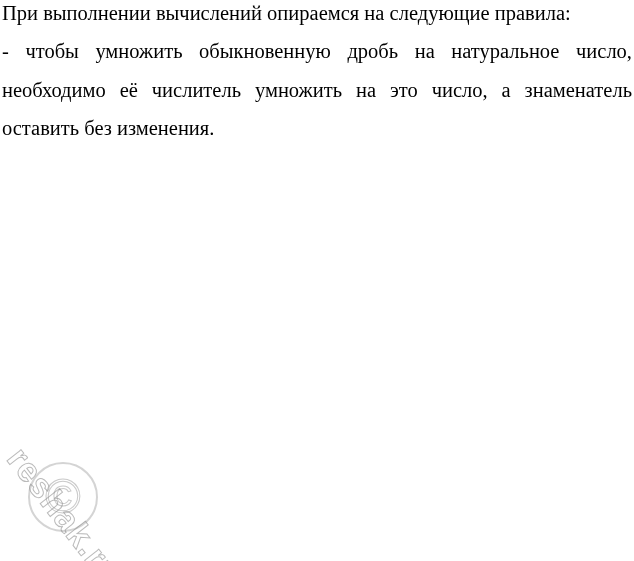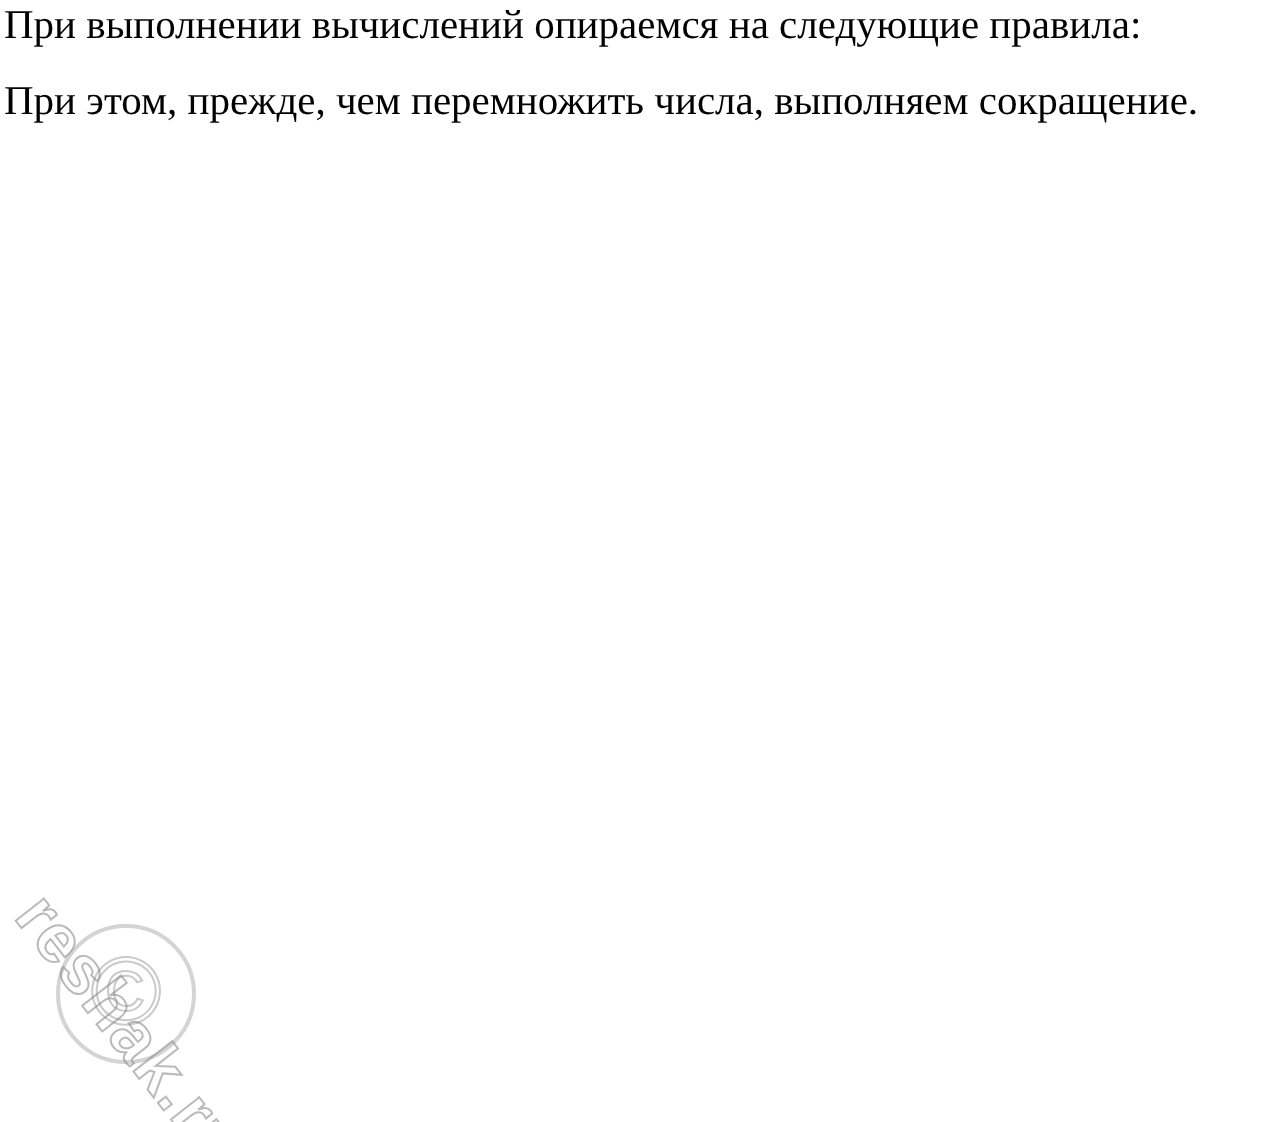--- a/index.html
+++ b/index.html
@@ -25,19 +25,19 @@
     border: 2px solid rgba(160,160,160,0.45); border-radius: 50%;
     font-size: 48px; line-height: 66px; text-align: center; color: transparent;
     -webkit-text-stroke: 1px rgba(150,150,150,0.5);
   }
 </style>
 </head>
 <body>
 
 <div class="doc">
   <p class="para">При выполнении вычислений опираемся на следующие правила:</p>
-  <p class="para">При этом, прежде, чем перемножить числа, выполняем сокращение.</p>
+  <p class="para">- чтобы умножить обыкновенную дробь на натуральное число, необходимо её числитель умножить на это число, а знаменатель оставить без изменения.</p>
 </div>
 
 <div class="watermark">
   <div class="wm-copy">©</div>
   <div class="wm-text">reshak.ru</div>
 </div>
 
 </body></html>

